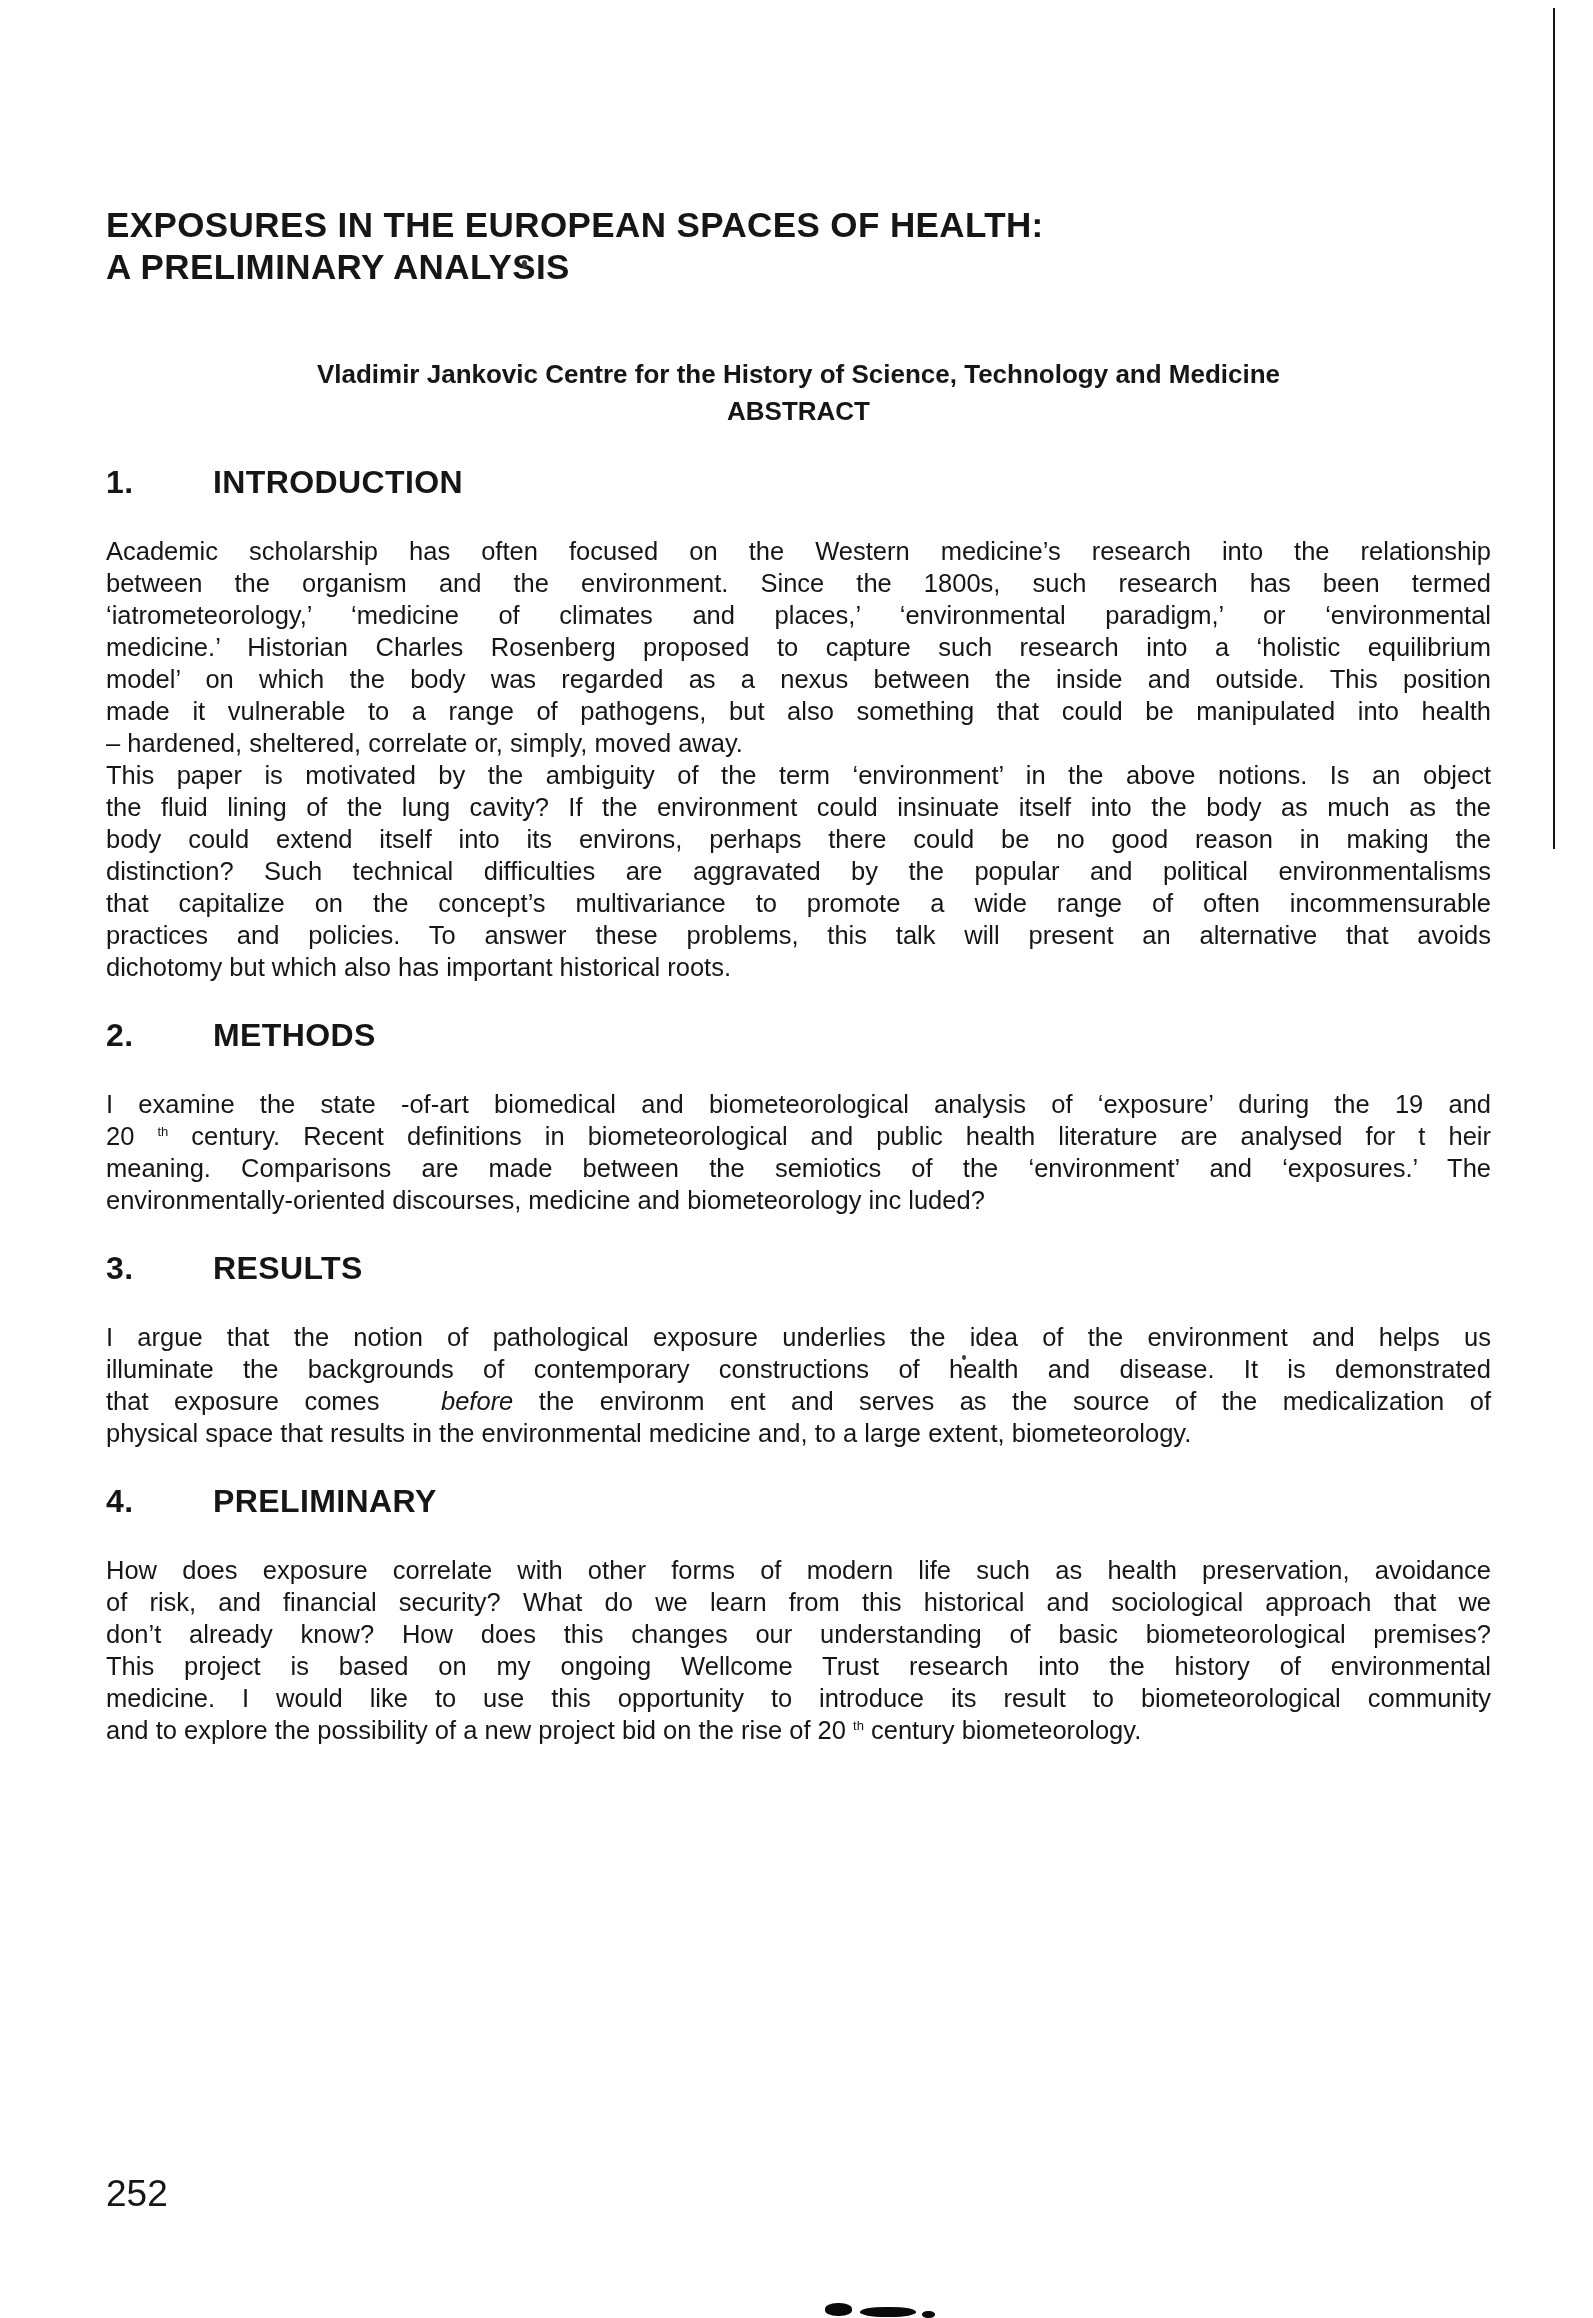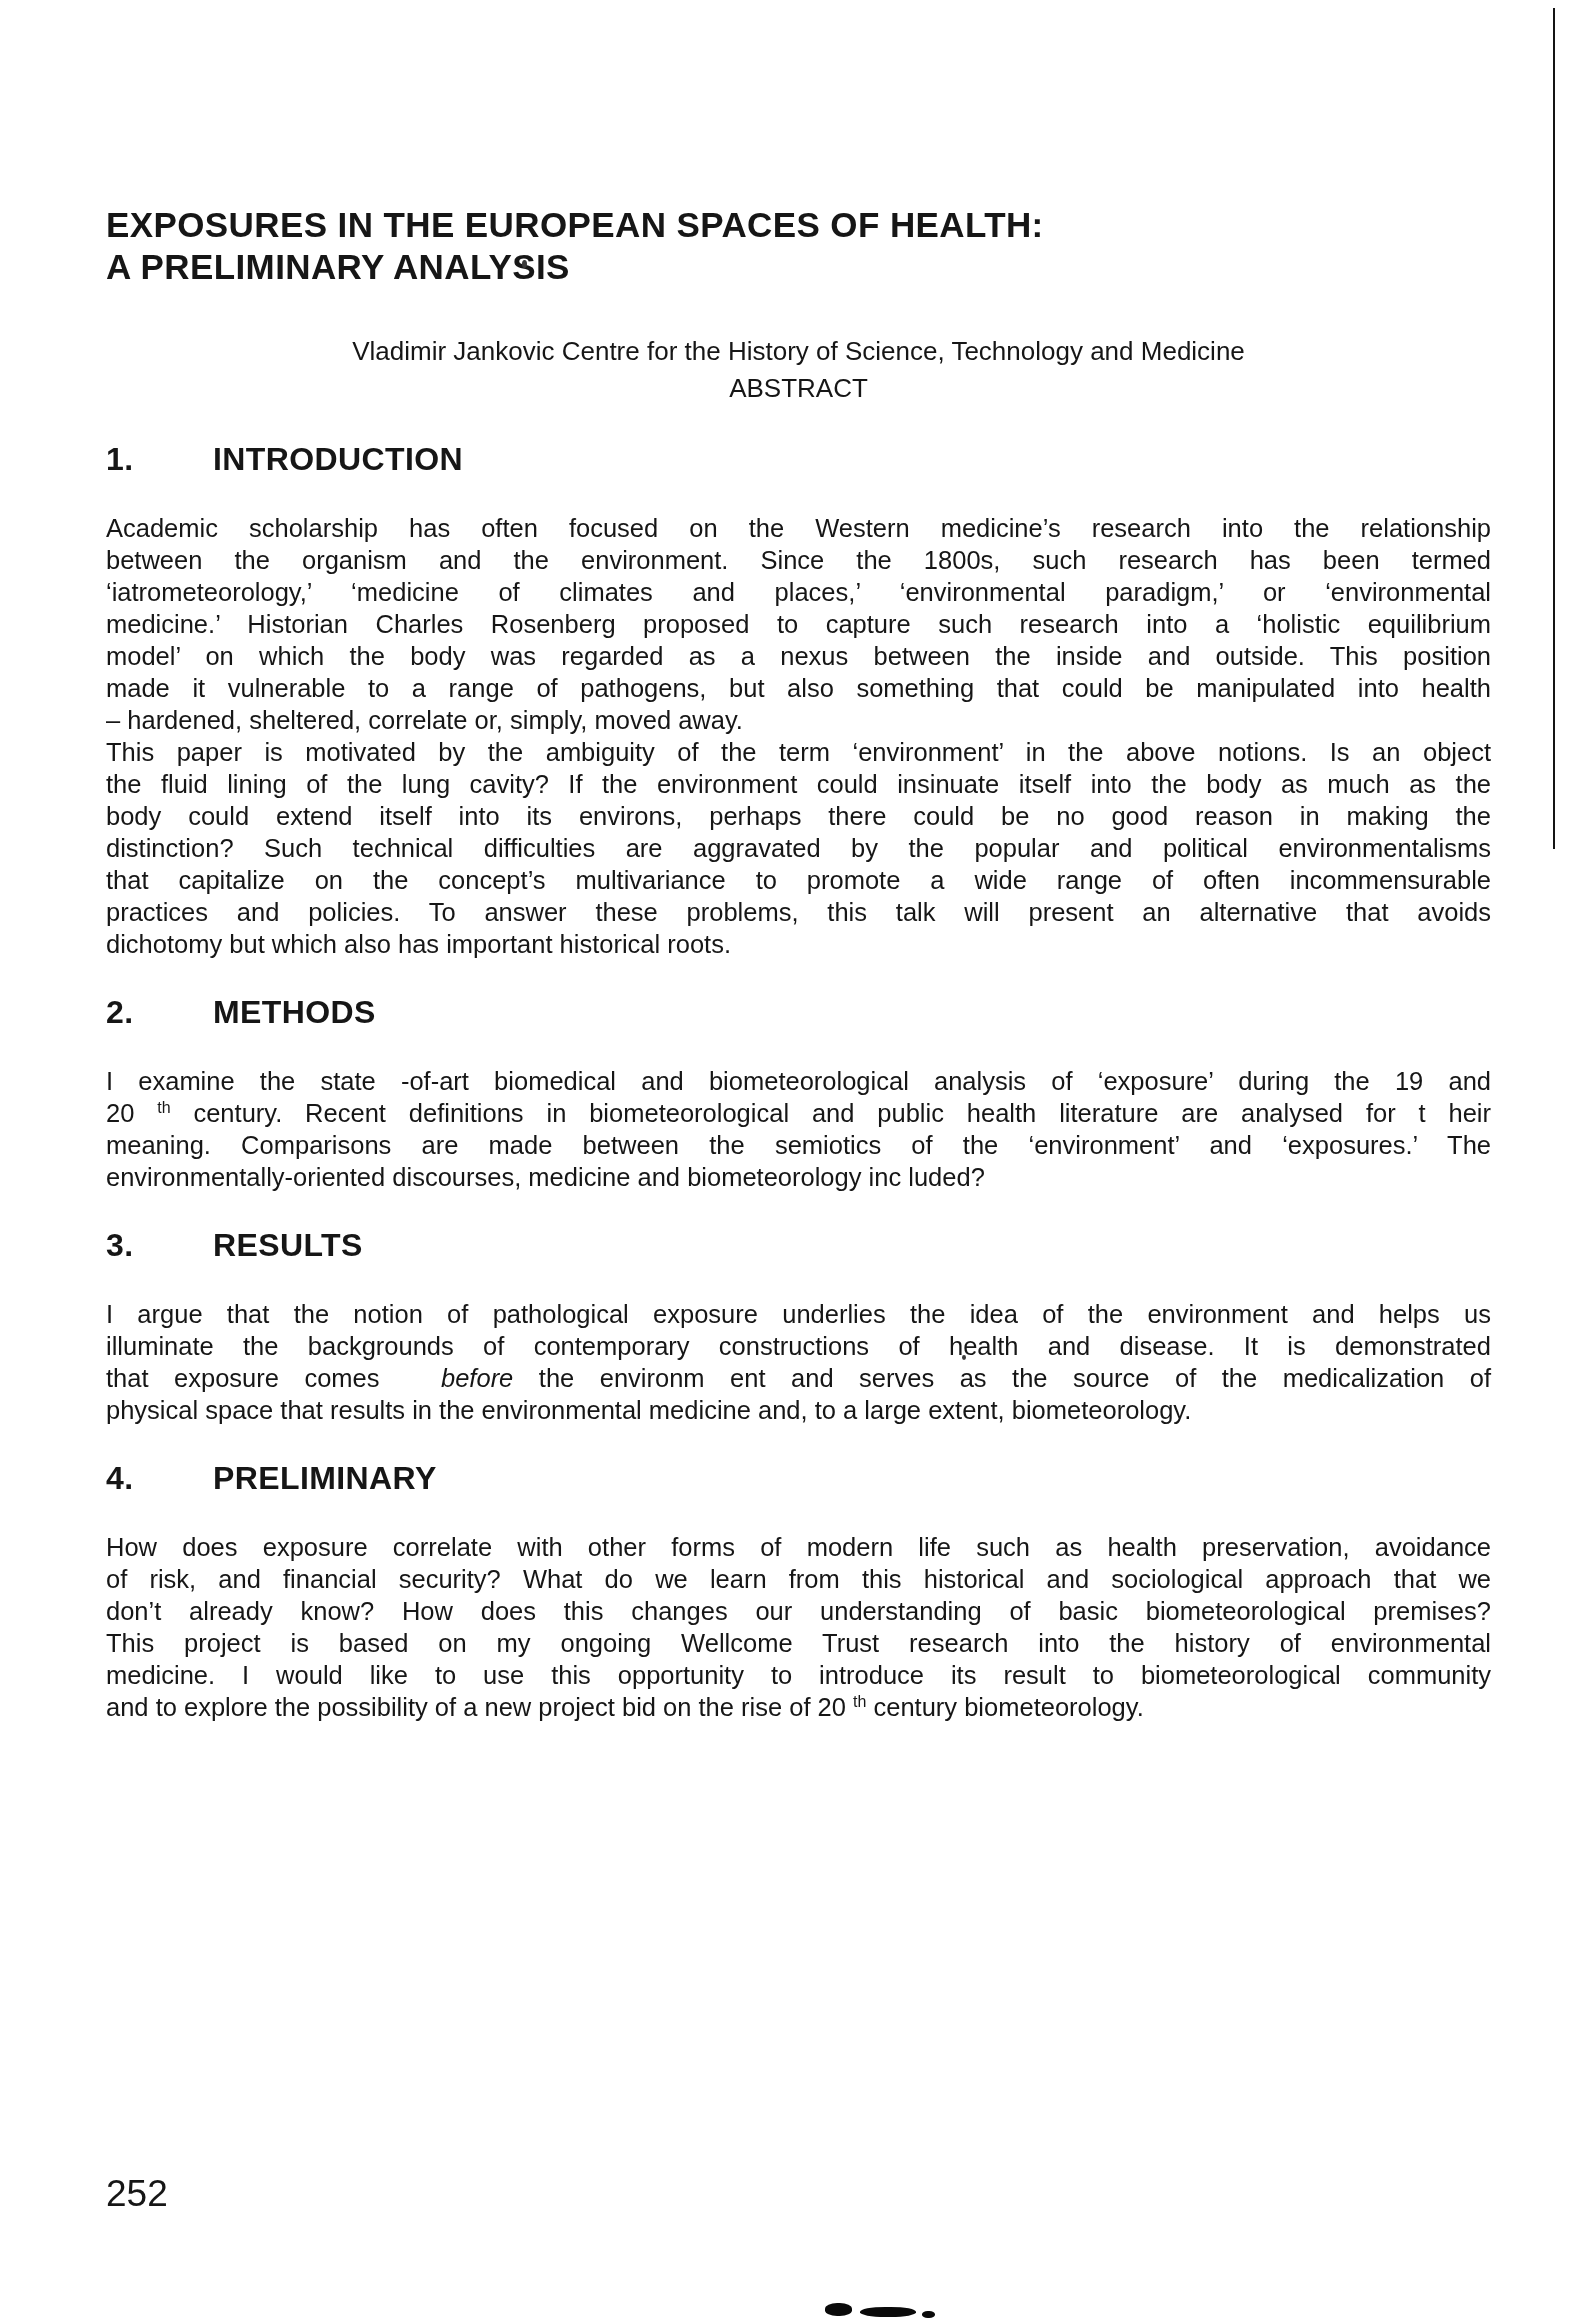--- a/index.html
+++ b/index.html
@@ -6,28 +6,28 @@
   html,body { background:#ffffff; }
   body {
     width:1593px; height:2319px;
     position:relative; overflow:hidden;
     font-family:"Liberation Sans","DejaVu Sans",sans-serif;
     color:#161616;
   }
   .page { position:absolute; left:106px; top:0; width:1385px; }
   .title-block { margin-top:204px; text-align:left; }
   .title-line { font-size:35px; line-height:42px; font-weight:bold; letter-spacing:0.4px; }
-  .center-block { margin-top:45px; text-align:center; font-size:26px; line-height:37px; }
+  .center-block { margin-top:68px; text-align:center; font-size:26px; line-height:37px;font-weight:bold; }
   .section { margin-top:35px; }
   .section-heading { display:flex; font-weight:bold; font-size:32px; line-height:35px; margin-bottom:35px; letter-spacing:0.4px; }
   .sec-num { width:107px; flex:none; }
   .para { font-size:25.5px; line-height:32px; }
   .line { text-align:justify; text-align-last:justify; }
   .line.para-last { text-align-last:left; }
-  sup { font-size:16px; vertical-align:super; line-height:0; }
+  sup { font-size:13px; vertical-align:super; line-height:0; }
   i { font-style:italic;margin-left:36px; }
   .page-number { position:absolute; left:106px; top:2173px; font-size:37px; }
   .vline { position:absolute; left:1553px; top:8px; width:2.4px; height:841px; background:#141414; }
   .smudge { position:absolute; background:#0a0a0a; border-radius:45%; }
   .smudge.a { left:825px; top:2303px; width:27px; height:12.7px; }
   .smudge.b { left:860px; top:2307px; width:56px; height:10.4px; }
   .smudge.c { left:922px; top:2311px; width:12.7px; height:7.2px; }
   .dot { position:absolute; background:#3a3a3a; border-radius:50%; }
   .dot.t1 { left:522px; top:260px; width:4.8px; height:8px; }
   .dot.t2 { left:962px; top:1355px; width:4px; height:4.8px; }

